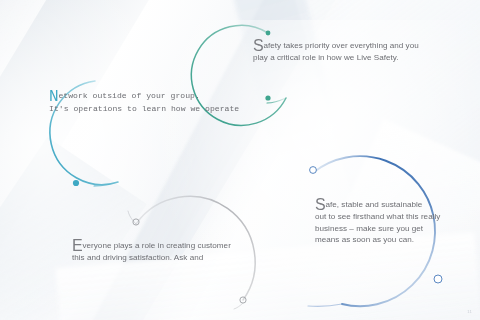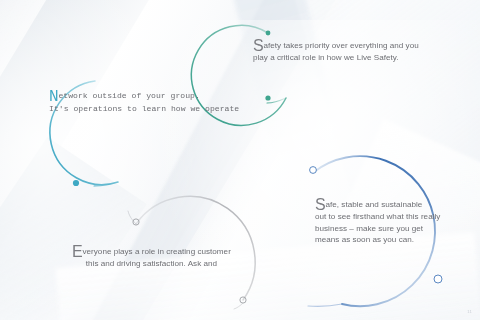--- a/index.html
+++ b/index.html
@@ -123,21 +123,21 @@
     font-size: 16px;
     line-height: 11.6px;
     vertical-align: -2.6px;
     letter-spacing: -0.2px;
   }
   .cap-teal { color: #3fa9c4; }
   .cap-grey { color: #7b7c81; }
 
   #blk-network { left: 49px; top: 90px; font-family: Liberation Mono, monospace; }
   #blk-safety  { left: 253px; top: 40px; }
-  #blk-everyone{ left: 72px; top: 246px; text-align: center; }
+  #blk-everyone{ left: 72px; top: 240px; }
   #blk-safe    { left: 303px; top: 199px; margin-left: 12px; }
 
   .page-number {
     position: absolute;
     right: 8px;
     bottom: 6px;
     font-size: 4px;
     color: #c9ced5;
     letter-spacing: 0.3px;
   }

